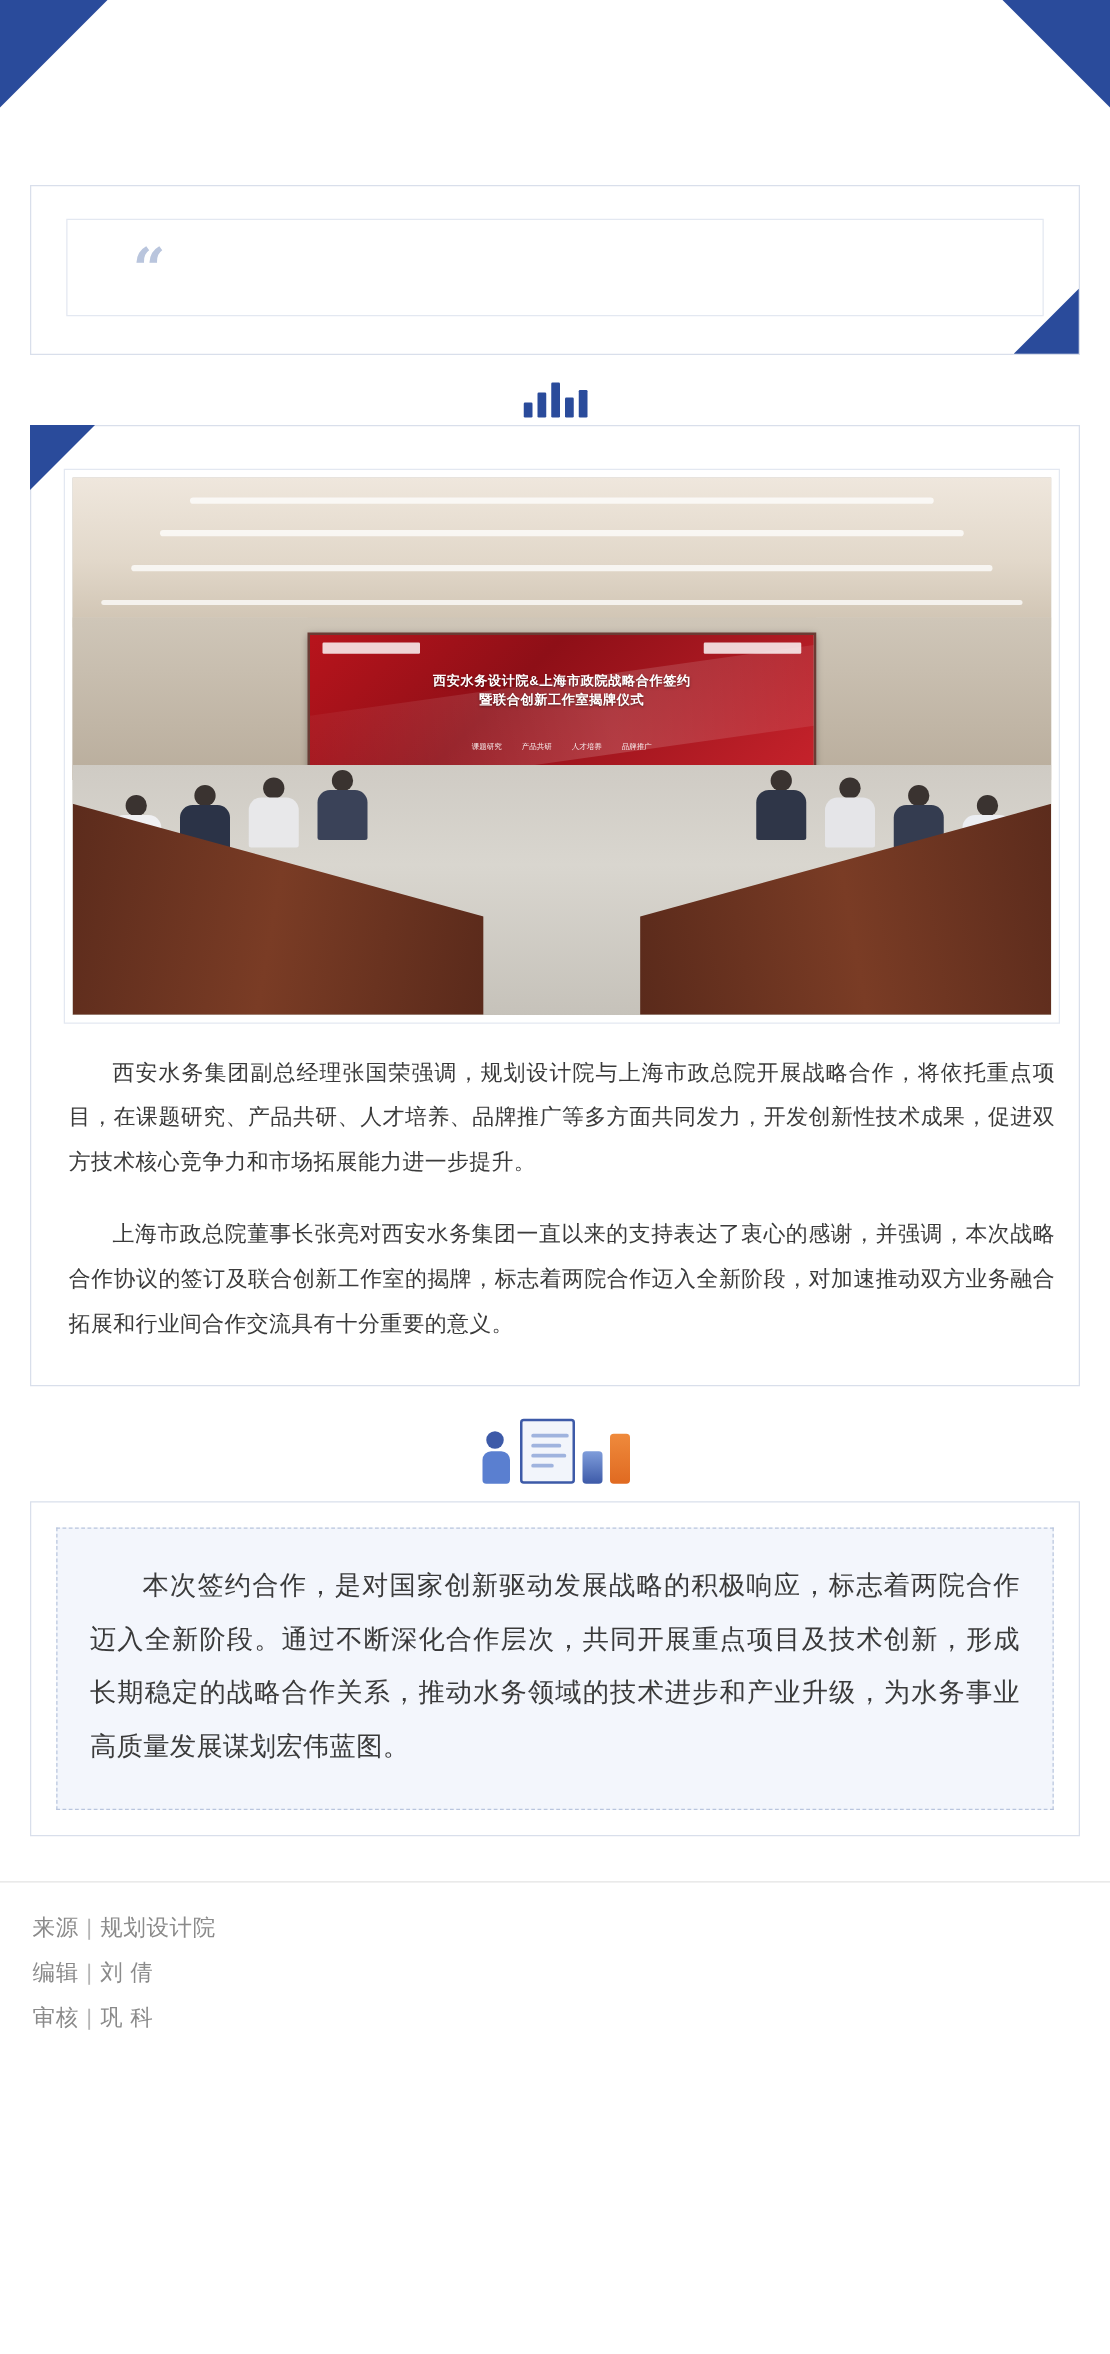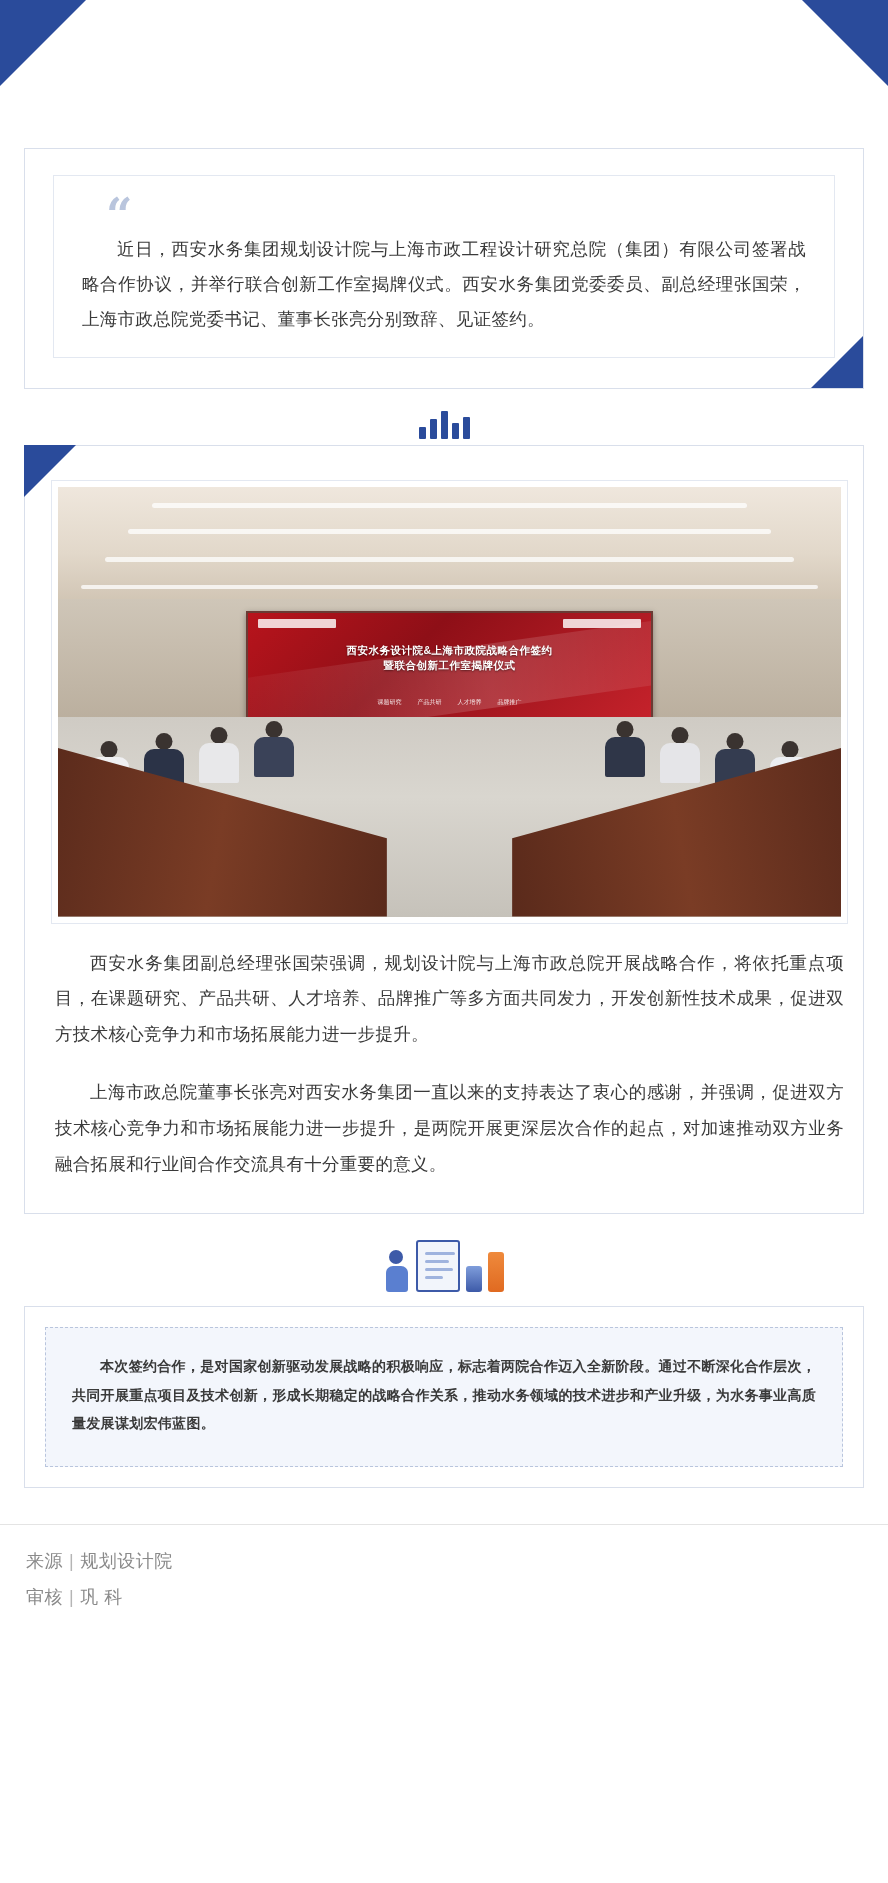--- a/index.html
+++ b/index.html
@@ -298,28 +298,27 @@
     border: 1px solid #d9dfeb;
     background: #ffffff;
     padding: 20px;
   }
   .closing-inner {
     border: 1.5px dashed #b9c5dd;
     background: #f3f6fc;
     padding: 24px 26px 28px 26px;
   }
   .closing-text {
-    font-size: 14px;
+    font-size: 21px;
     line-height: 2.05;
     color: #3a3a3a;
     text-align: justify;
     text-indent: 2em;
     letter-spacing: 0.3px;
     margin: 0;
-    font-weight: bold;
   }
 
   
   .footer {
     margin-top: 36px;
     border-top: 1px solid #e4e4e4;
     padding: 18px 26px 20px 26px;
     background: #ffffff;
   }
   .credit {
@@ -337,21 +336,20 @@
 
   <div class="top-band">
     <div class="corner-tl"></div>
     <div class="corner-tr"></div>
   </div>
 
   <div class="quote-wrap">
     <div class="quote-card">
       <div class="quote-inner">
         <span class="quote-mark">“</span>
-        <p class="quote-text">近日，西安水务集团规划设计院与上海市政工程设计研究总院（集团）有限公司签署战略合作协议，并举行联合创新工作室揭牌仪式。西安水务集团党委委员、副总经理张国荣，上海市政总院党委书记、董事长张亮分别致辞、见证签约。</p>
       </div>
       <div class="quote-corner"></div>
     </div>
   </div>
 
   <div class="bars-divider">
     <span style="height:12px"></span>
     <span style="height:20px"></span>
     <span style="height:28px"></span>
     <span style="height:16px"></span>
@@ -429,21 +427,21 @@
 
           <div class="ph-table">
             <div class="ph-table-left"></div>
             <div class="ph-table-right"></div>
           </div>
 
         </div>
       </div>
 
       <p class="body-text">西安水务集团副总经理张国荣强调，规划设计院与上海市政总院开展战略合作，将依托重点项目，在课题研究、产品共研、人才培养、品牌推广等多方面共同发力，开发创新性技术成果，促进双方技术核心竞争力和市场拓展能力进一步提升。</p>
-      <p class="body-text">上海市政总院董事长张亮对西安水务集团一直以来的支持表达了衷心的感谢，并强调，促进双方技术核心竞争力和市场拓展能力进一步提升，是两院开展更深层次合作的起点，对加速推动双方业务融合拓展和行业间合作交流具有十分重要的意义。</p>
+      <p class="body-text">上海市政总院董事长张亮对西安水务集团一直以来的支持表达了衷心的感谢，并强调，本次战略合作协议的签订及联合创新工作室的揭牌，标志着两院合作迈入全新阶段，对加速推动双方业务融合拓展和行业间合作交流具有十分重要的意义。</p>
     </div>
   </div>
 
   <div class="icon-divider">
     <span class="ico-person">
         <span class="h"></span>
         <span class="b"></span>
       </span>
     <span class="ico-doc">
         <i></i>
@@ -461,17 +459,20 @@
         <p class="closing-text">本次签约合作，是对国家创新驱动发展战略的积极响应，标志着两院合作迈入全新阶段。通过不断深化合作层次，共同开展重点项目及技术创新，形成长期稳定的战略合作关系，推动水务领域的技术进步和产业升级，为水务事业高质量发展谋划宏伟蓝图。</p>
       </div>
     </div>
   </div>
 
   <div class="footer">
     <div class="credit">
       <span>来源</span><span class="sep">|</span><span>规划设计院</span>
     </div>
     <div class="credit">
+      <span>编辑</span><span class="sep">|</span><span>刘 倩</span>
+    </div>
+    <div class="credit">
       <span>审核</span><span class="sep">|</span><span>巩 科</span>
     </div>
   </div>
 
 </div>
 
 </body></html>

